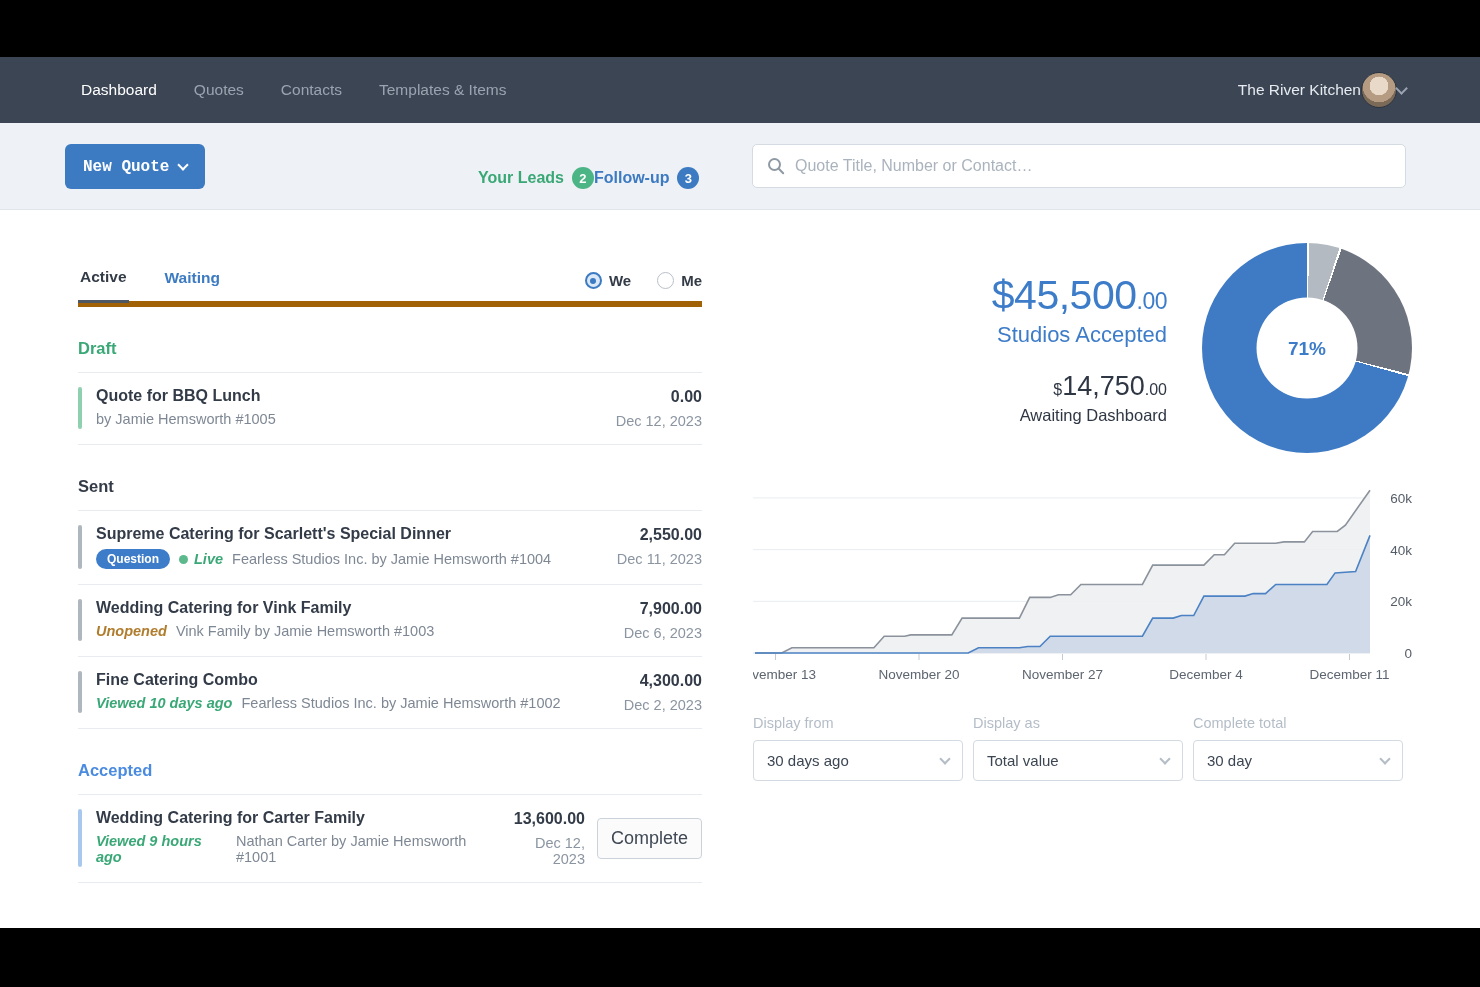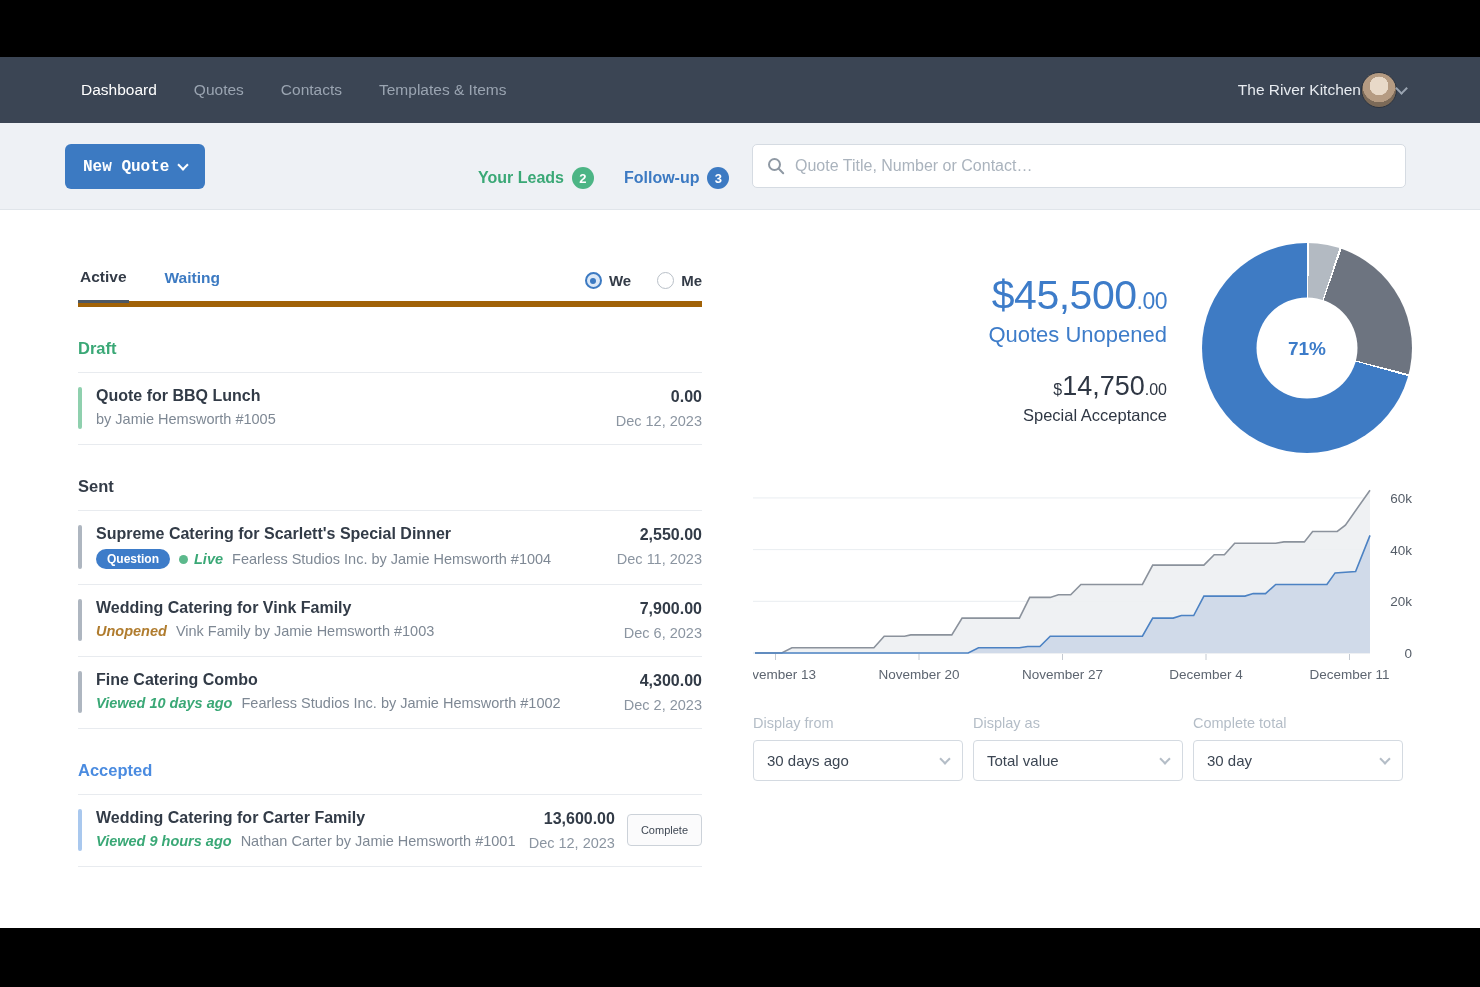--- a/index.html
+++ b/index.html
@@ -19,21 +19,21 @@
             border:1px solid #2c3440; }
   .chev { width:9px; height:9px; border-right:2.5px solid #9aa4b1; border-bottom:2.5px solid #9aa4b1;
           transform:rotate(45deg); margin-top:-4px; }
 
   
   .subheader { position:relative; height:87px; background:#eef1f5; border-bottom:1px solid #e0e5ea; }
   .btn-primary { position:absolute; left:65px; top:21px; height:45px; background:#3c7ac2; border:none;
                  border-radius:6px; color:#fff; font-size:16px; font-weight:bold; padding:0 18px;
                  display:flex; align-items:center; gap:10px; cursor:pointer; font-family:Liberation Mono, monospace; }
   .btn-primary .chev { border-color:#fff; width:8px; height:8px; border-width:2px; margin-top:-3px; }
-  .quick-links { position:absolute; left:478px; top:0; height:110px; display:flex; gap:30px; }
+  .quick-links { position:absolute; left:478px; top:0; height:110px; display:flex; }
   .qlink { display:flex; align-items:center; gap:8px; font-size:16px; font-weight:bold; cursor:pointer; }
   .qlink.green { color:#3aa876; }
   .qlink.blue { color:#3c7ac2; }
   .count-badge { width:22px; height:22px; border-radius:50%; color:#fff; font-size:13px; font-weight:bold;
                  display:flex; align-items:center; justify-content:center; }
   .count-badge.green { background:#4cb585; }
   .count-badge.blue { background:#3c7ac2; }
   .search-wrap { position:absolute; left:752px; top:21px; width:654px; height:44px; background:#fff;
                  border:1px solid #d5dbe2; border-radius:5px; display:flex; align-items:center; padding:0 14px; }
   .search-wrap input { border:none; outline:none; flex:1; font-size:16px; color:#3c4653; margin-left:10px;
@@ -70,21 +70,21 @@
   .meta-plain { color:#7e8894; }
   .meta-badge { background:#3d7cc9; color:#fff; font-size:12px; font-weight:bold; padding:3px 11px; border-radius:11px; }
   .meta-live { display:flex; align-items:center; gap:6px; color:#3aa876; font-style:italic; font-weight:bold; }
   .live-dot { width:9px; height:9px; border-radius:50%; background:#5cb98c; }
   .meta-green { color:#3aa876; font-style:italic; font-weight:bold; }
   .meta-amber { color:#b07c2e; font-style:italic; font-weight:bold; }
   .row-right { margin-left:auto; text-align:right; display:flex; flex-direction:column; gap:7px; padding-top:1px; }
   .row-amount { font-size:16px; font-weight:bold; color:#323b47; }
   .row-date { font-size:14.5px; color:#8b95a1; }
   .row-action { margin-left:12px; align-self:center; background:#fbfbfc; border:1px solid #ccd2d9; border-radius:4px;
-                color:#3f4854; font-size:11px; padding:9px 13px; cursor:pointer; font-family:inherit; }
+                color:#3f4854; font-size:18px; padding:9px 13px; cursor:pointer; font-family:inherit; }
 
   
   .stats-donut { display:flex; align-items:center; }
   .stats { flex:1; text-align:right; padding-right:35px; }
   .stat-big { color:#3d7cc9; font-size:41px; letter-spacing:-0.5px; }
   .stat-big .cents { font-size:23px; }
   .stat-big-label { color:#3d7cc9; font-size:22px; margin-top:3px; }
   .stat-small { margin-top:23px; color:#2f3744; font-size:27px; }
   .stat-small .cur, .stat-small .cents { font-size:16px; }
   .stat-small-label { color:#2f3744; font-size:16.5px; margin-top:4px; }
@@ -268,23 +268,23 @@
                 </div>
               </div>
             </div>
           </div>
       </section>
 
       <section class="right-panel">
         <div class="stats-donut">
           <div class="stats">
             <div class="stat-big"><span>$45,500</span><span class="cents">.00</span></div>
-            <div class="stat-big-label">Quotes Unopened</div>
+            <div class="stat-big-label">Studios Accepted</div>
             <div class="stat-small"><span class="cur">$</span><span>14,750</span><span class="cents">.00</span></div>
-            <div class="stat-small-label">Special Acceptance</div>
+            <div class="stat-small-label">Awaiting Dashboard</div>
           </div>
           <div class="donut-wrap">
             <div class="donut" id="donut" style="background: conic-gradient(rgb(255, 255, 255) 0deg, rgb(255, 255, 255) 1.2deg, rgb(179, 186, 194) 1.2deg, rgb(179, 186, 194) 18deg, rgb(255, 255, 255) 18deg, rgb(255, 255, 255) 19.2deg, rgb(109, 116, 128) 19.2deg, rgb(109, 116, 128) 104.4deg, rgb(255, 255, 255) 104.4deg, rgb(255, 255, 255) 105.6deg, rgb(62, 123, 196) 105.6deg, rgb(62, 123, 196) 360deg);"></div>
             <div class="donut-hole">
               <span class="donut-label">71%</span>
             </div>
           </div>
         </div>
 
         <svg class="linechart" id="linechart" width="662" height="218" viewBox="0 0 662 218">

